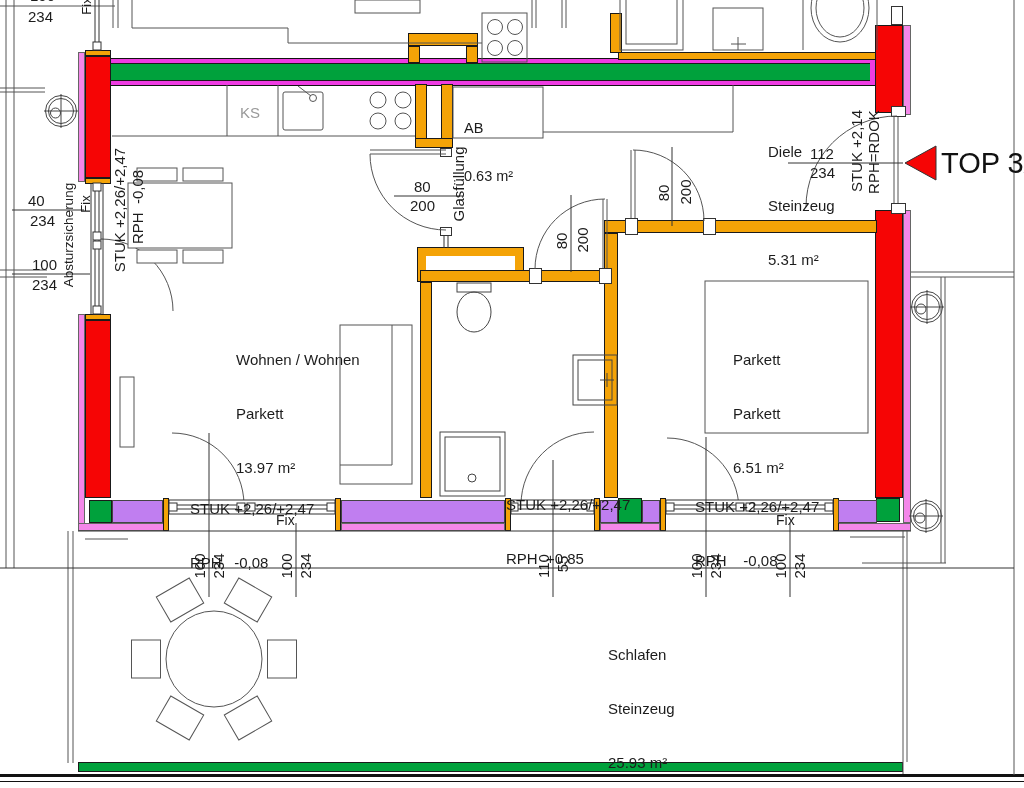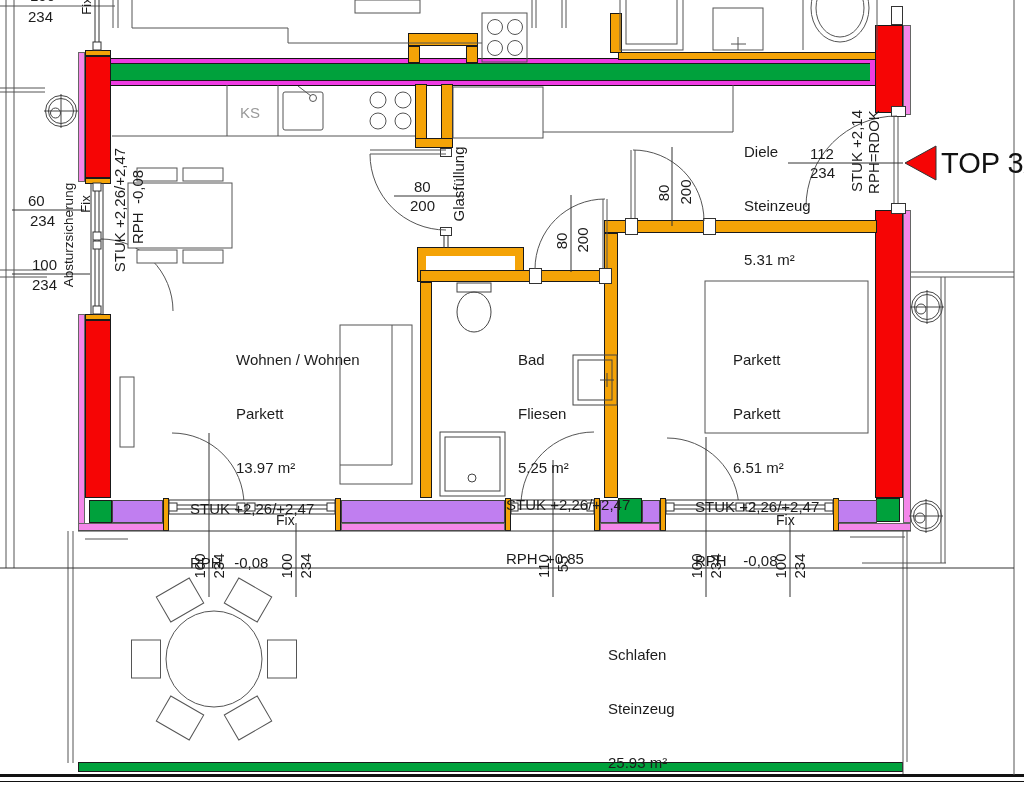--- a/index.html
+++ b/index.html
@@ -329,39 +329,38 @@
     </g>
 
     <polygon points="905,163 936,146 936,180" fill="#f60505" stroke="#333"></polygon>
   </svg>
 
   <div class="txt" style="left:236px;top:315px">
     <div>Wohnen / Wohnen</div>
     <div>Parkett</div>
     <div>13.97 m²</div>
   </div>
-  <div class="txt" style="left:518px;top:315px">
-    <div>Bad</div>
-    <div>Fliesen</div>
-    <div>5.25 m²</div>
-  </div>
   <div class="txt" style="left:733px;top:315px">
     <div>Parkett</div>
     <div>Parkett</div>
     <div>6.51 m²</div>
   </div>
-  <div class="txt" style="left:744px;top:107px">
+  <div class="txt" style="left:768px;top:107px">
     <div>Diele</div>
     <div>Steinzeug</div>
     <div>5.31 m²</div>
   </div>
   <div class="txt" style="left:608px;top:610px">
     <div>Schlafen</div>
     <div>Steinzeug</div>
     <div>25.93 m²</div>
+  </div>
+  <div class="txt" style="left:464px;top:88px;font-size:14.5px;line-height:16px">
+    <div>AB</div>
+    <div>0.63 m²</div>
   </div>
 
   <div class="txt" style="left:190px;top:464px">
     <div>STUK +2,26/+2,47</div>
     <div>RPH   -0,08</div>
   </div>
   <div class="txt" style="left:506px;top:460px">
     <div>STUK +2,26/+2,47</div>
     <div>RPH  +0,85</div>
   </div>
@@ -378,21 +377,21 @@
   <div class="rot" style="left:69px;top:235px;font-size:13.5px">Absturzsicherung</div>
   <div class="rot" style="left:459px;top:184px">Glasfüllung</div>
   <div class="txt gray" style="left:240px;top:104px;color:#999">KS</div>
   <div class="rot" style="left:87px;top:6px;font-size:13px">Fix</div>
   <div class="rot" style="left:86px;top:204px;font-size:13px">Fix</div>
   <div class="txt" style="left:276px;top:511px;font-size:14px">Fix</div>
   <div class="txt" style="left:776px;top:511px;font-size:14px">Fix</div>
 
   <div class="txt" style="left:30px;top:-13px">100</div>
   <div class="txt" style="left:28px;top:8px">234</div>
-  <div class="txt" style="left:28px;top:192px">60</div>
+  <div class="txt" style="left:28px;top:192px">40</div>
   <div class="txt" style="left:30px;top:212px">234</div>
   <div class="txt" style="left:32px;top:256px">100</div>
   <div class="txt" style="left:32px;top:276px">234</div>
 
   <div class="txt" style="left:414px;top:178px">80</div>
   <div class="txt" style="left:410px;top:197px">200</div>
   <div class="rot" style="left:562px;top:241px">80</div>
   <div class="rot" style="left:583px;top:240px">200</div>
   <div class="rot" style="left:664px;top:193px">80</div>
   <div class="rot" style="left:686px;top:192px">200</div>

